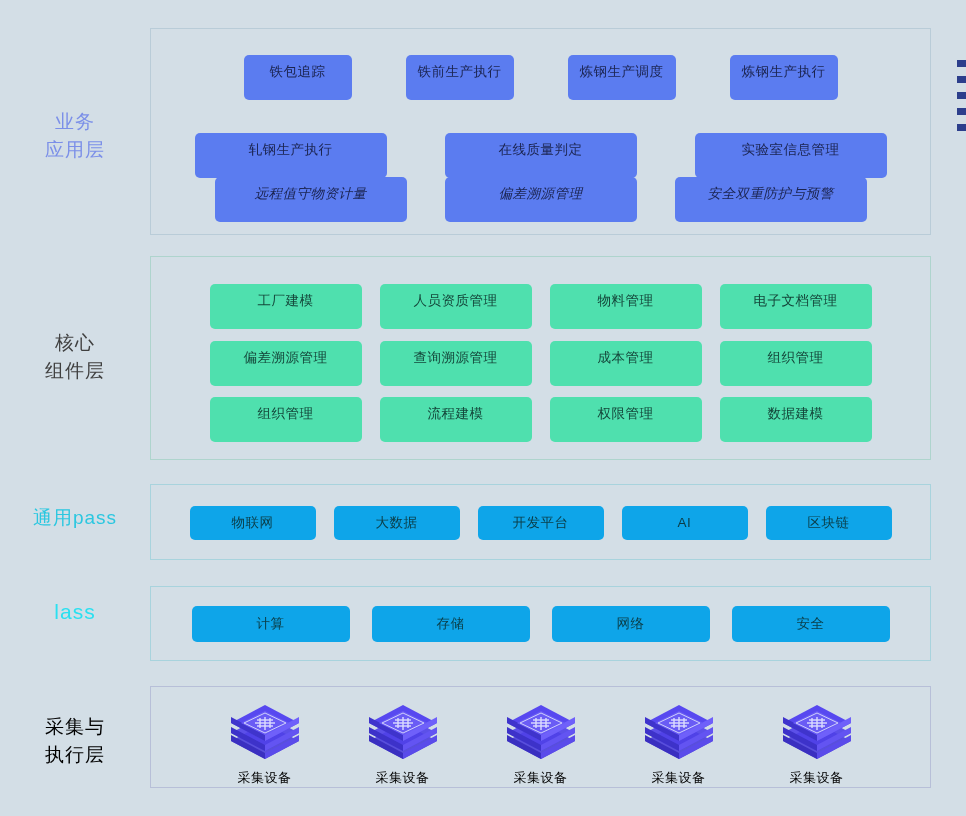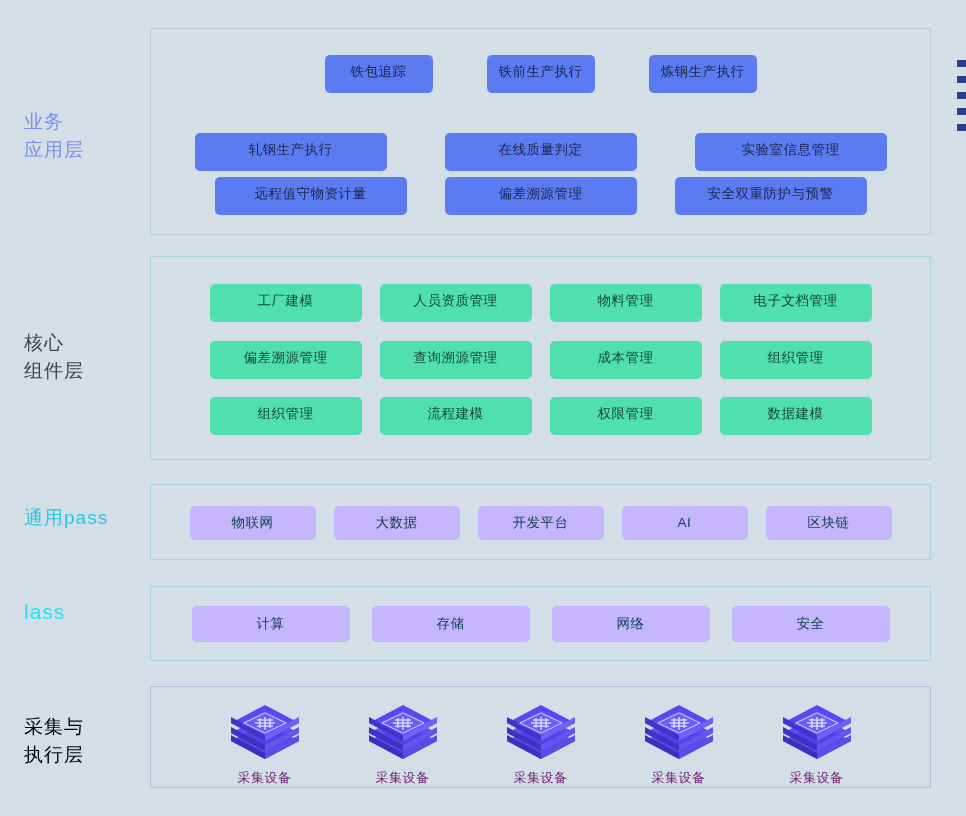--- a/index.html
+++ b/index.html
@@ -19,26 +19,26 @@
     position: relative;
     width: 966px;
     height: 816px;
   }
 
   
   .layer-label {
     position: absolute;
     left: 0;
     width: 150px;
+    text-align: center;
     font-size: 19px;
     line-height: 28px;
     letter-spacing: 1px;
     font-weight: 400;
     white-space: pre-line;
-    margin-left: 24px;
   }
 
   
   .panel {
     position: absolute;
     left: 150px;
     width: 781px;
     box-sizing: border-box;
     border: 1px solid #b9ccd8;
     background: transparent;
@@ -52,33 +52,33 @@
     position: absolute;
     left: 0;
     right: 0;
     display: flex;
     justify-content: center;
     align-items: center;
   }
 
   .chip {
     box-sizing: border-box;
-    height: 38px;
+    height: 45px;
     line-height: 34px;
     text-align: center;
     font-size: 13.5px;
     border-radius: 5px;
     color: #1d2a4d;
     white-space: nowrap;
     letter-spacing: 0.5px;
     user-select: none;
   }
   .chip.blue  { background: #5b7cf0; color: #1b2450; }
   .chip.green { background: #4fe0ae; color: #14463a; }
-  .chip.cyan  { background: #c4b5fd; color: #0b3d47; }
+  .chip.cyan  { background: #0ea5e9; color: #0b3d47; }
 
   
   .biz-r1 .chip { width: 108px; }
   .biz-r2 .chip { width: 192px; }
   .biz-r3 .chip { width: 192px; }
 
   
   .core .chip { width: 152px; }
 
   
@@ -101,21 +101,21 @@
     align-items: center;
   }
   .device-icon {
     width: 76px;
     height: 62px;
     position: relative;
   }
   .device-caption {
     margin-top: 6px;
     font-size: 13px;
-    color: #701a75;
+    color: #000000;
     letter-spacing: 0.5px;
   }
 
   
   .edge-marks {
     position: absolute;
     right: 0;
     top: 60px;
     width: 12px;
   }
@@ -132,28 +132,29 @@
 
 <div id="stage">
 
   <div class="layer-label" style="top:108px; color:#7b8fe8;">业务
 应用层</div>
 
   <div class="panel" style="top:28px; height:207px;">
     <div class="row biz-r1" style="top:26px; gap:54px;">
       <div class="chip blue">铁包追踪</div>
       <div class="chip blue">铁前生产执行</div>
+      <div class="chip blue">炼钢生产调度</div>
       <div class="chip blue">炼钢生产执行</div>
     </div>
     <div class="row biz-r2" style="top:104px; gap:58px;">
       <div class="chip blue">轧钢生产执行</div>
       <div class="chip blue">在线质量判定</div>
       <div class="chip blue">实验室信息管理</div>
     </div>
-    <div class="row biz-r3" style="top:148px; gap:38px;">
+    <div class="row biz-r3" style="top:148px; gap:38px;font-style:italic;">
       <div class="chip blue">远程值守物资计量</div>
       <div class="chip blue">偏差溯源管理</div>
       <div class="chip blue">安全双重防护与预警</div>
     </div>
   </div>
 
   <div class="layer-label" style="top:329px; color:#404040;">核心
 组件层</div>
 
   <div class="panel green-edge" style="top:256px; height:204px;padding-left:12px;">

